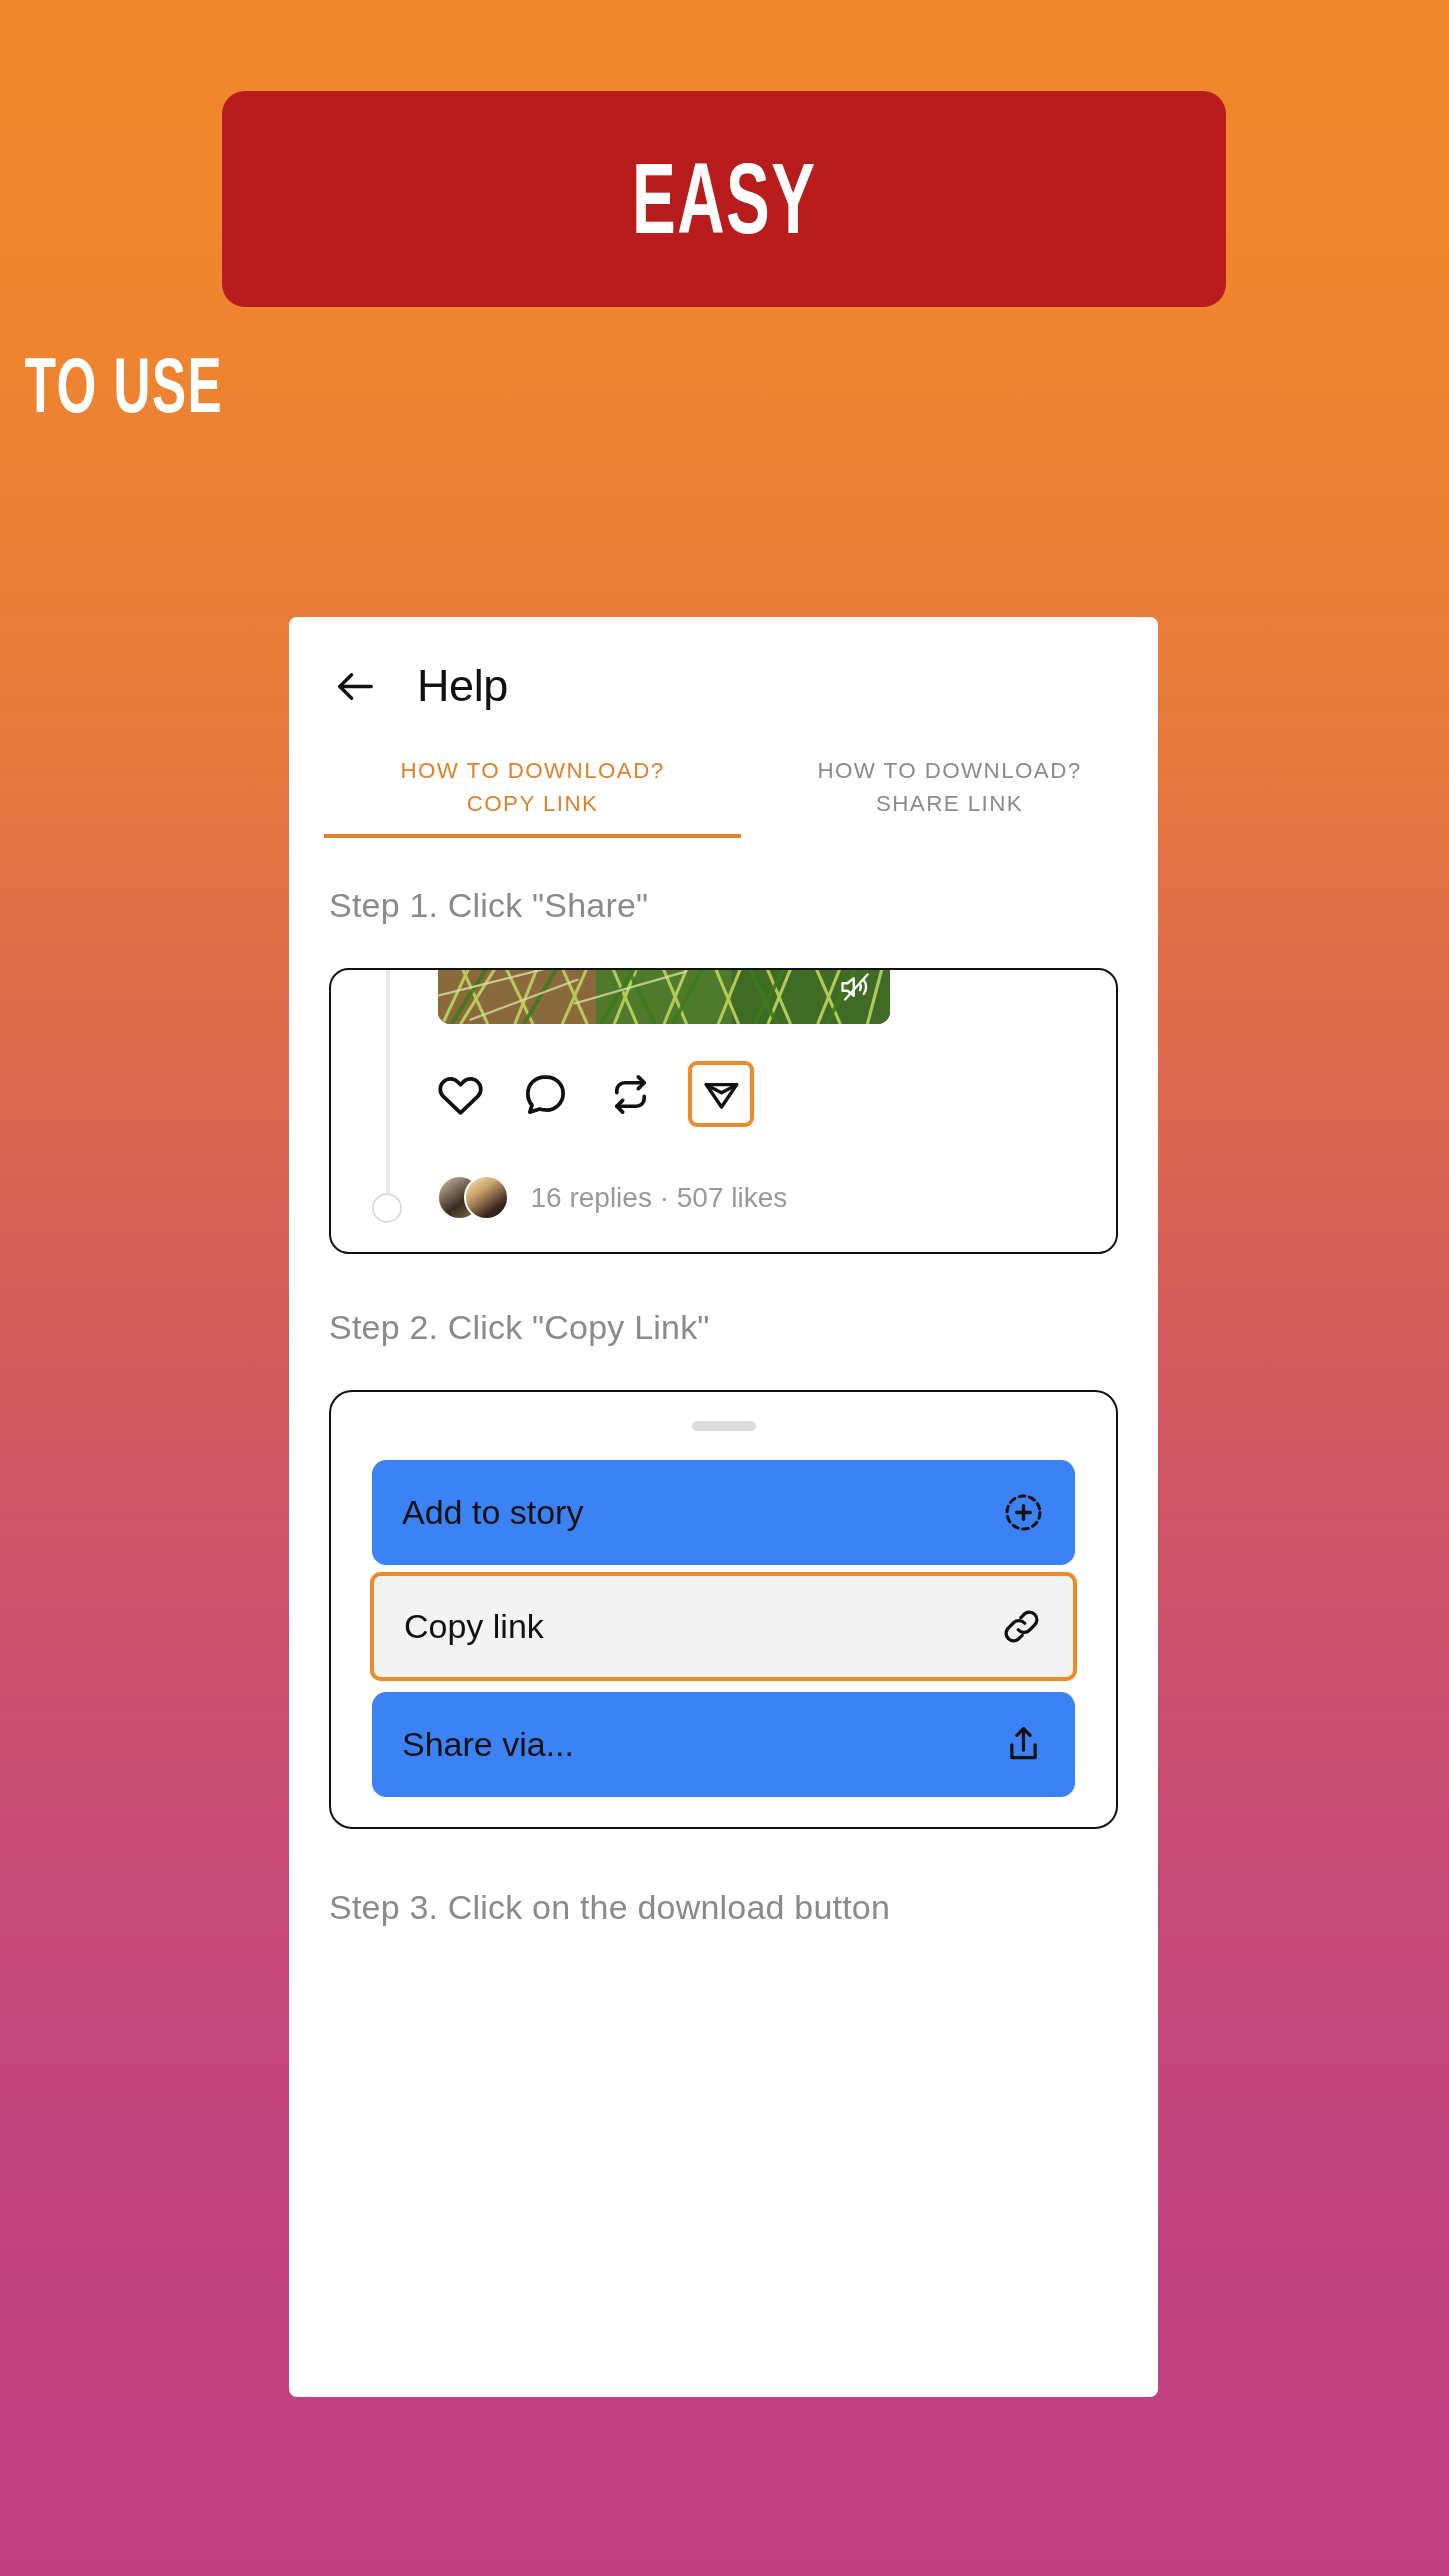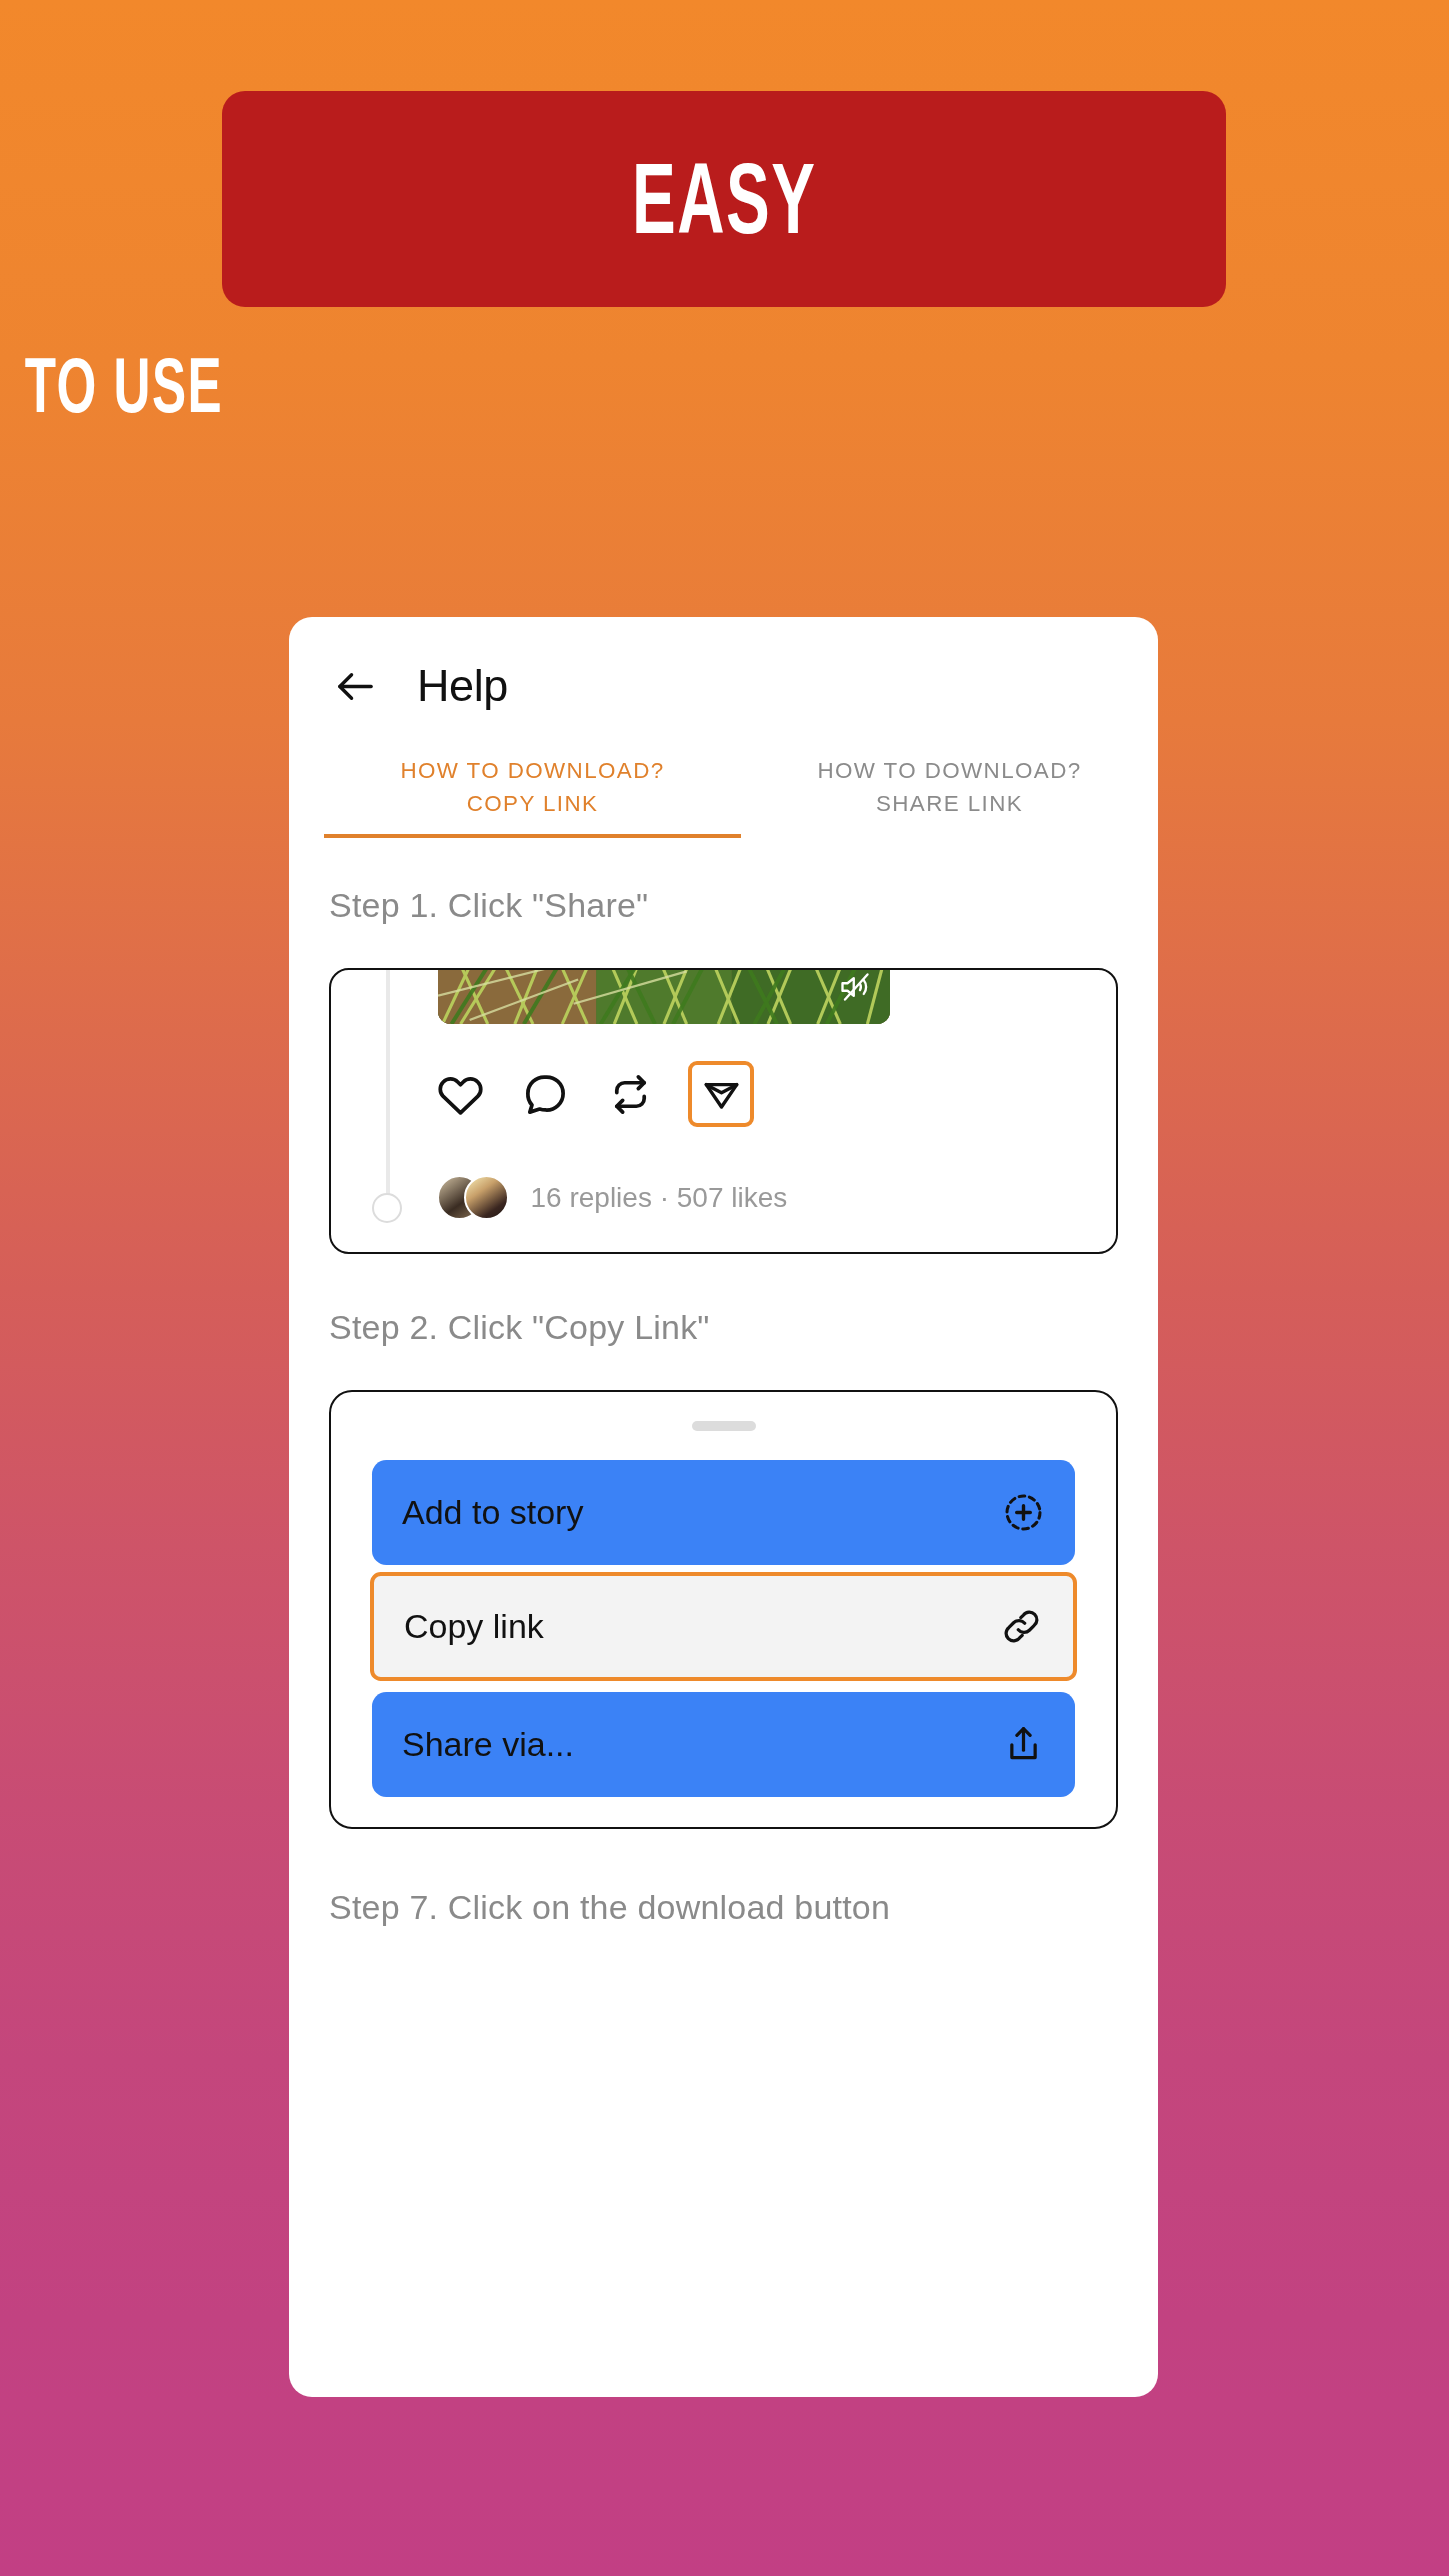--- a/index.html
+++ b/index.html
@@ -60,21 +60,21 @@
     line-height:1;
     white-space:nowrap;
   }
 
   
   .phone-card {
     position:absolute;
     left:289px; top:617px;
     width:869px; height:1780px;
     background:#ffffff;
-    border-radius:23px;
+    border-radius:8px;
     overflow:hidden;
   }
 
   .appbar {
     display:flex; align-items:center;
     padding:43px 0 0 43px;
     gap:38px;
   }
   .back-arrow { width:47px; height:47px; flex:none; }
   .appbar-title {
@@ -396,16 +396,16 @@
           <svg viewBox="0 0 24 24" fill="none" stroke="#111" stroke-width="1.8" stroke-linecap="round" stroke-linejoin="round">
             <path d="M12 3.2v12"></path>
             <path d="M8.3 6.9L12 3.2l3.7 3.7"></path>
             <path d="M5.5 12.2v7.1h13v-7.1"></path>
           </svg>
         </span>
       </div>
     </div>
   </div>
 
-  <div class="step-label step3">Step 7. Click on the download button</div>
+  <div class="step-label step3">Step 3. Click on the download button</div>
 
 </div>
 
 
 </body></html>

